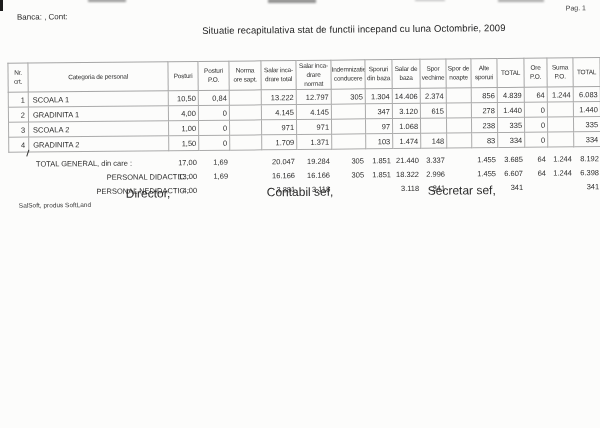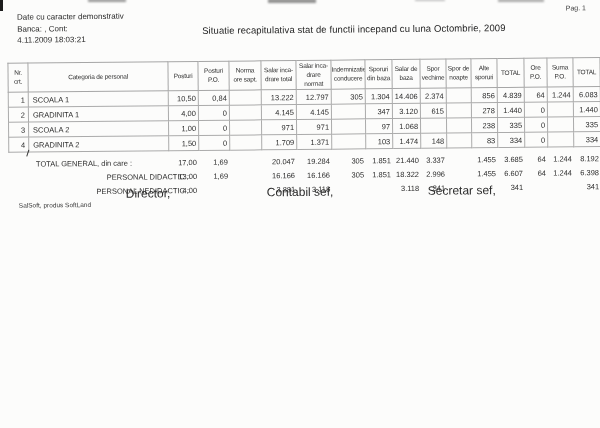--- a/index.html
+++ b/index.html
@@ -82,23 +82,21 @@
   <div class="smudge sm-1"></div>
   <div class="smudge sm-2"></div>
   <div class="smudge sm-3"></div>
   <div class="smudge sm-4"></div>
 
   <div class="rot">
 
     <div class="pag">Pag. 1</div>
 
     <div class="info">
-      <div>Date cu caracter demonstrativ</div>
       <div>Banca: , Cont:</div>
-      <div>4.11.2009 18:03:21</div>
     </div>
 
     <div class="title">Situatie recapitulativa stat de functii incepand cu luna Octombrie, 2009</div>
 
     <table class="staff">
       <colgroup>
         <col style="width:20px">
           <col style="width:140px">
           <col style="width:30px">
         <col style="width:31px">

